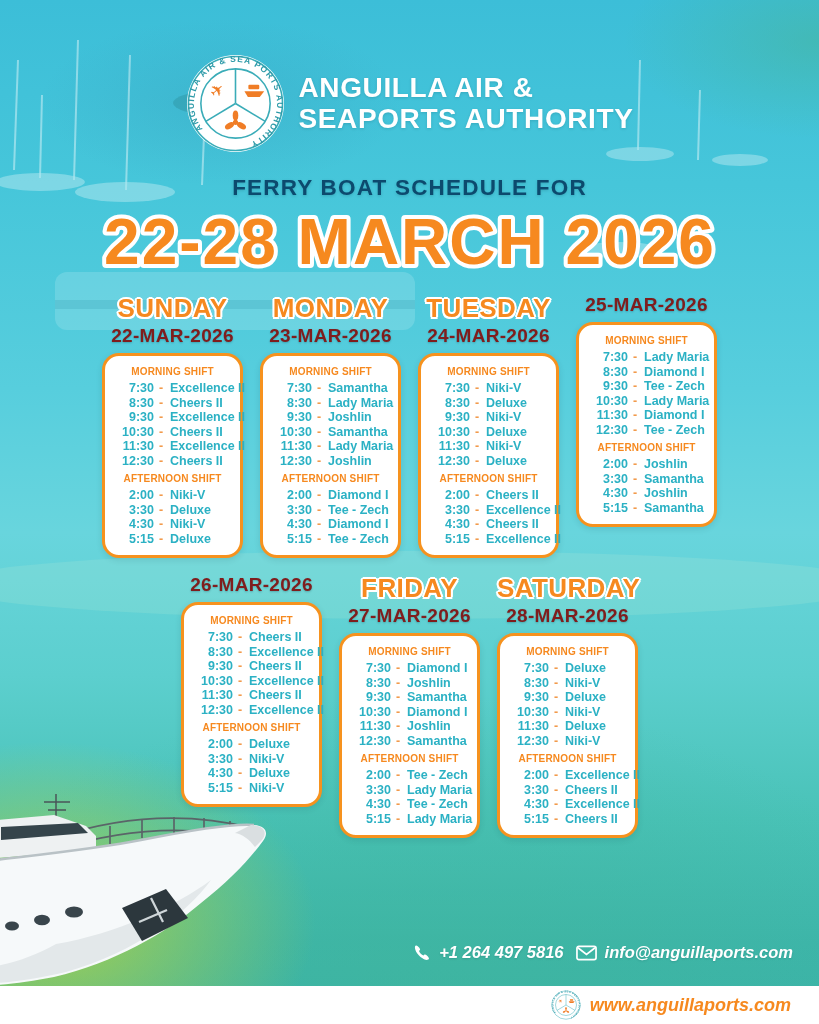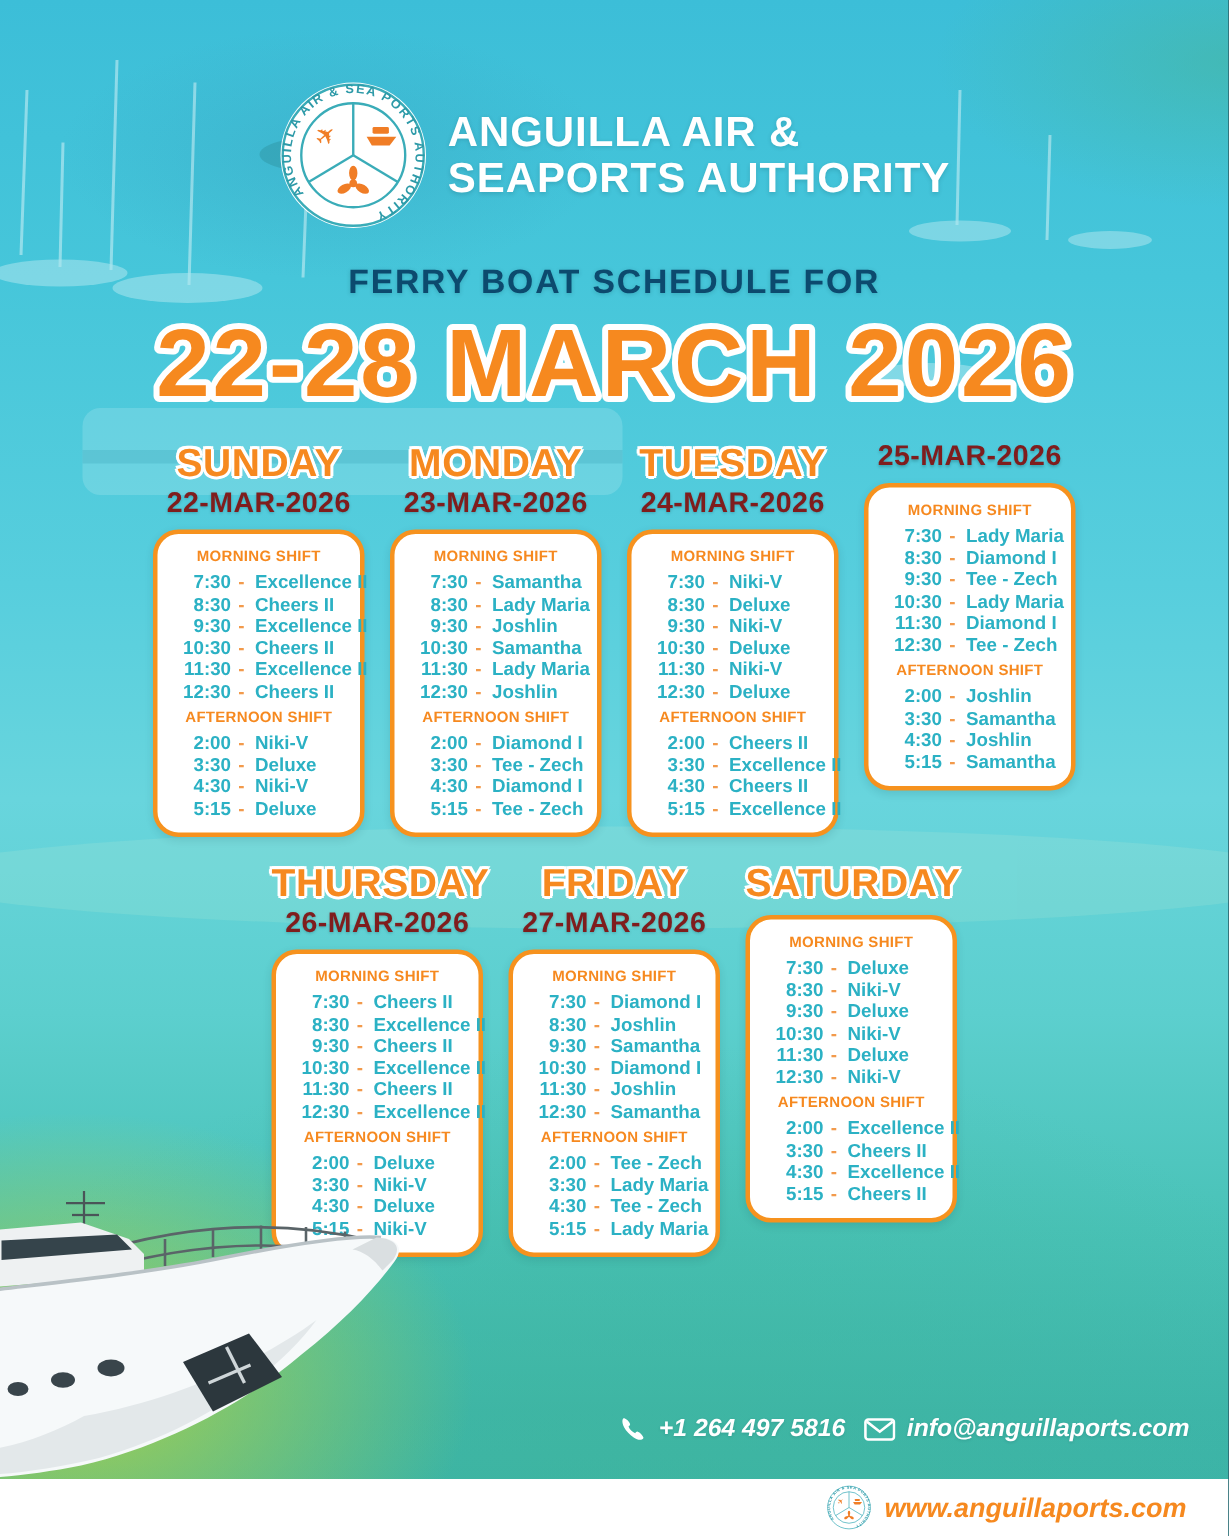--- a/index.html
+++ b/index.html
@@ -402,21 +402,20 @@
                 <span class="t">5:15</span>
                 <span class="d">-</span>
                 <span class="b">Samantha</span>
               </div>
             </div>
     </div>
   </div>
       </div>
     <div class="week week-2" id="week-row-2">
         <div class="day">
-    <div class="day-name">THURSDAY</div>
     <div class="day-date">26-MAR-2026</div>
     <div class="card">
       <div class="shift-title">MORNING SHIFT</div>
       <div class="rows">
               <div class="row">
                 <span class="t">7:30</span>
                 <span class="d">-</span>
                 <span class="b">Cheers II</span>
               </div>
               <div class="row">
@@ -527,20 +526,21 @@
               <div class="row">
                 <span class="t">5:15</span>
                 <span class="d">-</span>
                 <span class="b">Lady Maria</span>
               </div>
             </div>
     </div>
   </div>
         <div class="day">
     <div class="day-name">SATURDAY</div>
+    <div class="day-date">28-MAR-2026</div>
     <div class="card">
       <div class="shift-title">MORNING SHIFT</div>
       <div class="rows">
               <div class="row">
                 <span class="t">7:30</span>
                 <span class="d">-</span>
                 <span class="b">Deluxe</span>
               </div>
               <div class="row">
                 <span class="t">8:30</span>

